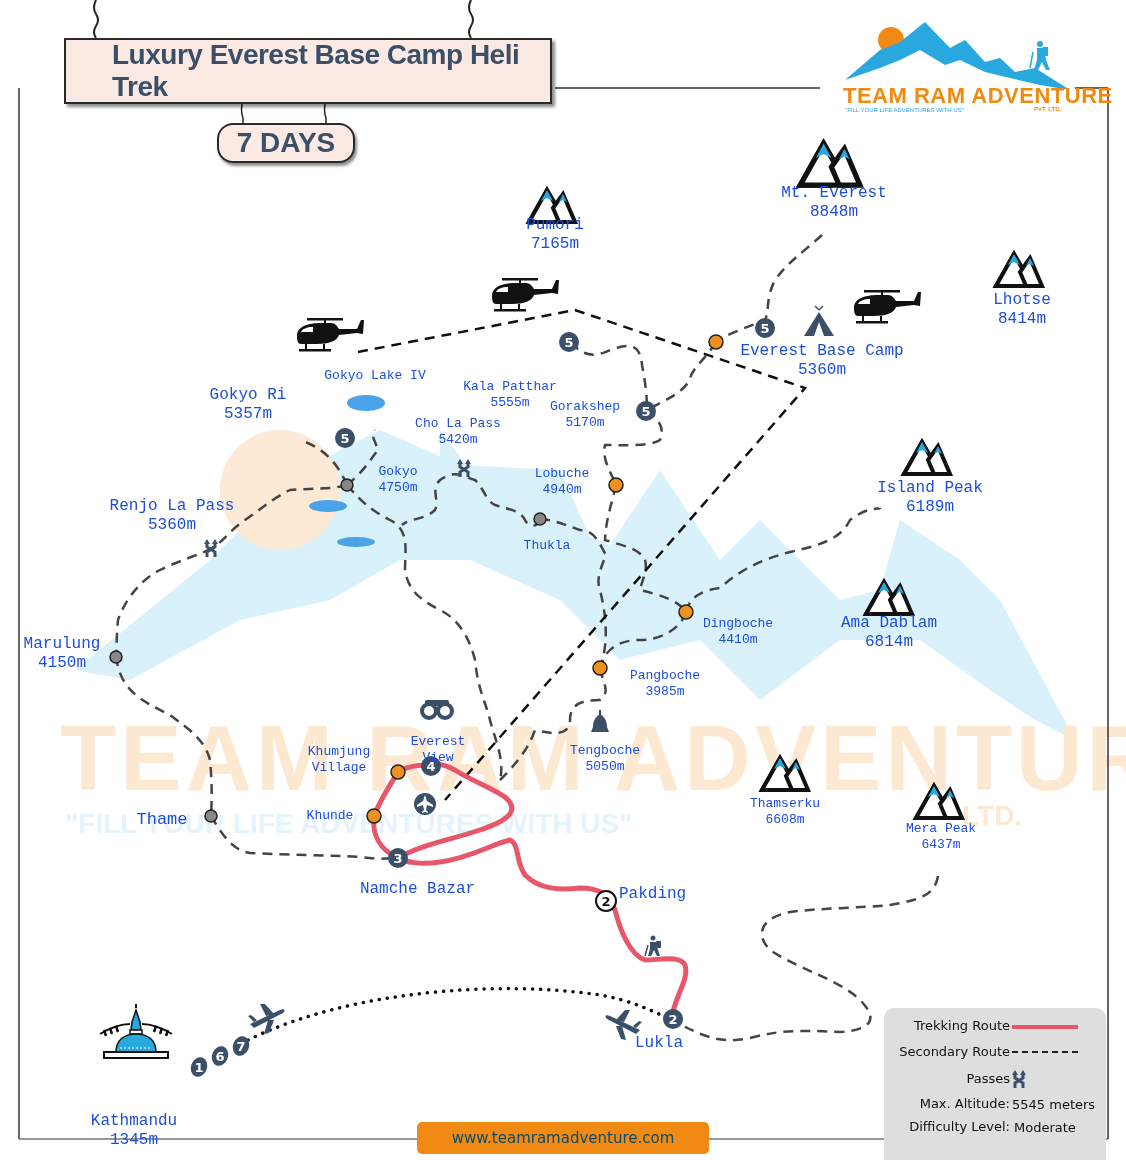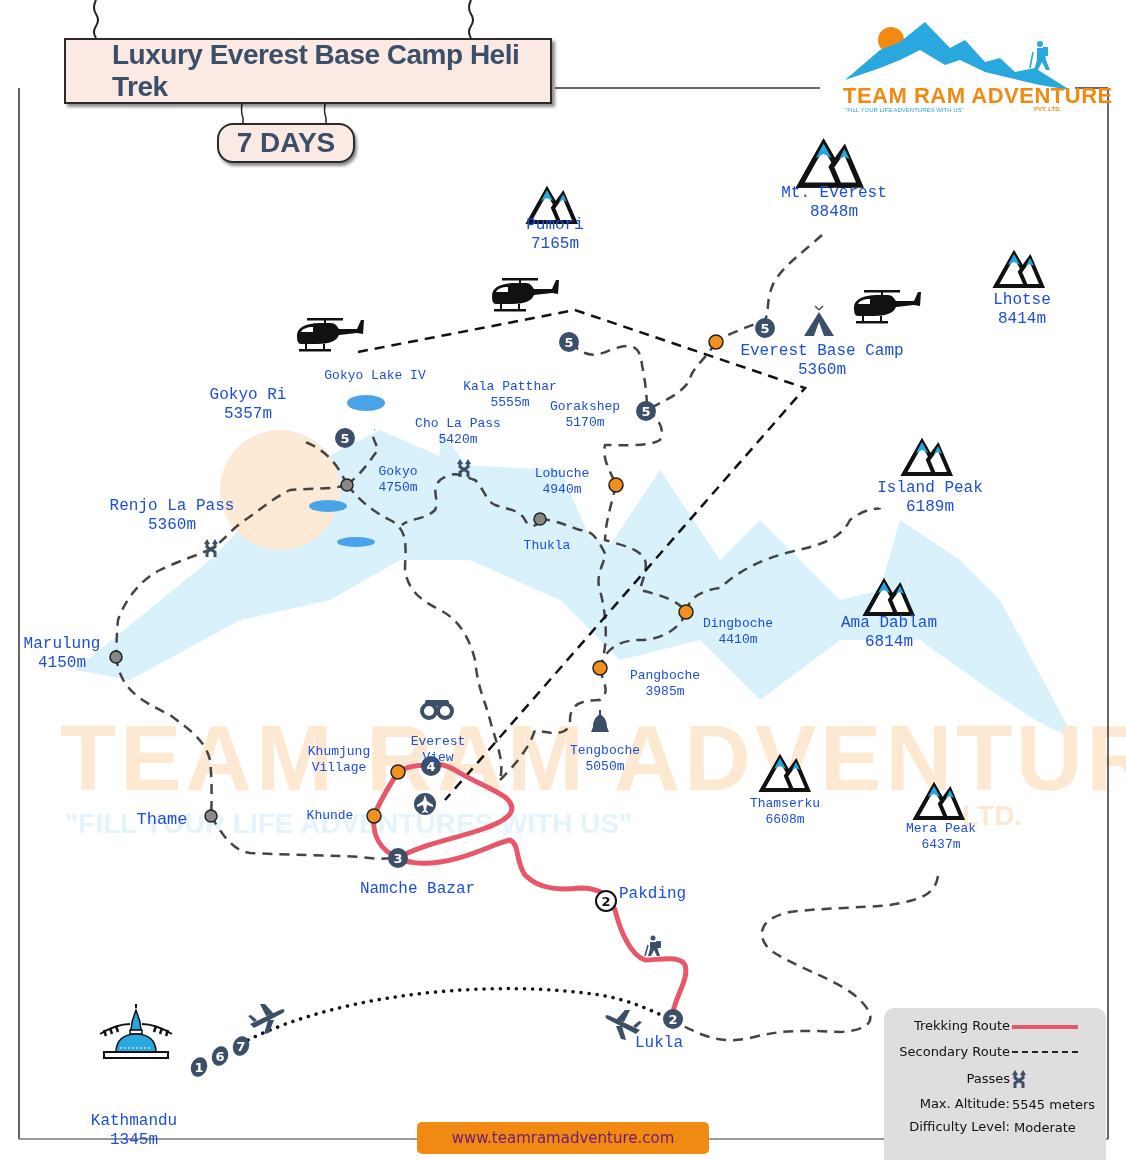--- a/index.html
+++ b/index.html
@@ -13,21 +13,21 @@
   .lbl { position: absolute; text-align: center; white-space: nowrap; line-height: 1.2; font-family: Liberation Mono, monospace; color: #1d4ed8; }
   .lbl.lg { font-size: 16px; }
   .lbl.md { font-size: 17px; }
   .lbl.sm { font-size: 13px; }
   .logo-title { position: absolute; left: 843px; top: 83px; font-family: "Liberation Sans", sans-serif; font-weight: bold; font-size: 22px; color: #f08a12; letter-spacing: 0.5px; }
   .logo-tag { position: absolute; left: 845px; top: 107px; font-family: "Liberation Sans", sans-serif; font-size: 6px; color: #2aa6e0; }
   .logo-pvt { position: absolute; left: 1034px; top: 106px; font-family: "Liberation Sans", sans-serif; font-size: 6px; color: #f08a12; font-weight: bold; }
   .legend { position: absolute; left: 884px; top: 1008px; width: 222px; height: 162px; background: #dedede; border-radius: 10px; }
   .legend-row { position: absolute; font-family: "DejaVu Sans", sans-serif; font-size: 13px; color: #111; white-space: nowrap; }
   .legend-key { position: absolute; right: 96px; text-align: right; }
-  .website { position: absolute; left: 417px; top: 1122px; width: 292px; height: 32px; background: #f08a12; border-radius: 5px; display: flex; align-items: center; justify-content: center; font-family: "DejaVu Sans", sans-serif; font-size: 15px; color: #701a75; }
+  .website { position: absolute; left: 417px; top: 1122px; width: 292px; height: 32px; background: #f08a12; border-radius: 5px; display: flex; align-items: center; justify-content: center; font-family: "DejaVu Sans", sans-serif; font-size: 15px; color: #0c4a6e; }
 </style>
 </head>
 <body>
 
 <svg id="map-svg" width="1126" height="1160" viewBox="0 0 1126 1160">
   <defs>
     <g id="peak-icon">
       <polygon points="-26,24 -8,-8 6,16 -2,24" fill="#fff" stroke="#111" stroke-width="4" stroke-linejoin="miter"></polygon>
       <polygon points="-26,24 -8,-8 10,24" fill="#fff" stroke="#111" stroke-width="4"></polygon>
       <polygon points="-2,10 8,-4 20,24 4,24" fill="#fff" stroke="#111" stroke-width="4"></polygon>

